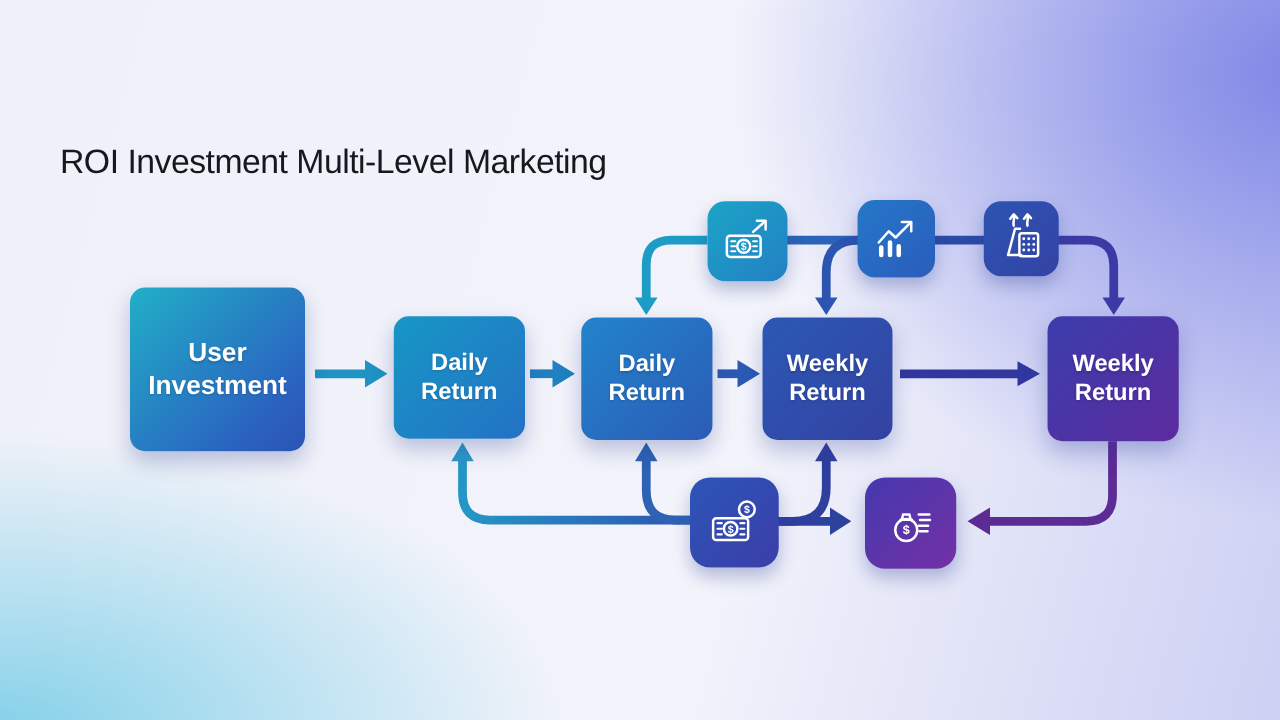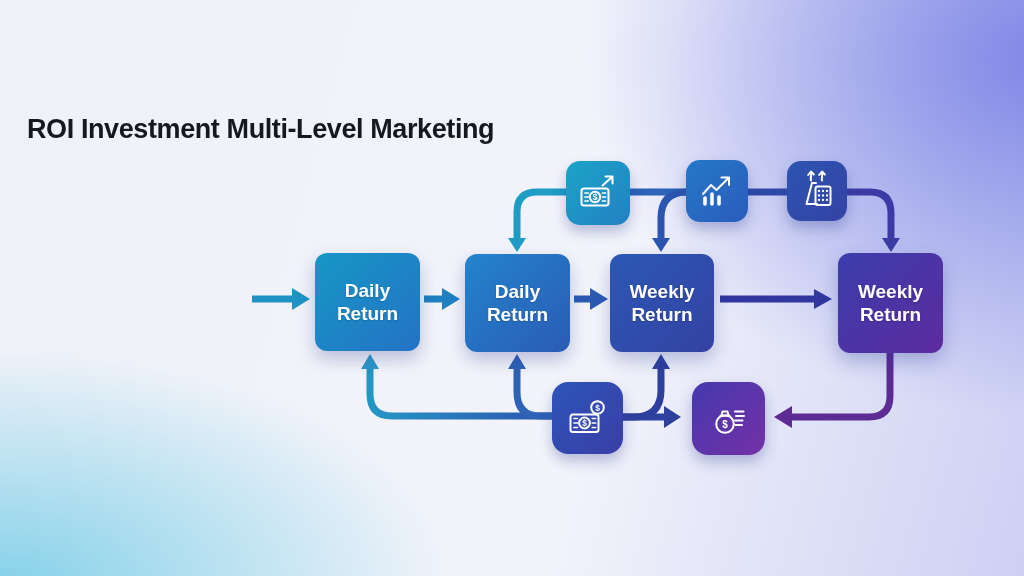--- a/index.html
+++ b/index.html
@@ -5,22 +5,22 @@
   html,body{margin:0;padding:0;background:#ffffff;}
   .stage{
     position:relative;width:1024px;height:576px;overflow:hidden;
     font-family:"Liberation Sans",sans-serif;
     background:
       radial-gradient(62% 58% at 0% 102%, rgba(126,207,232,0.95), rgba(126,207,232,0) 72%),
       radial-gradient(58% 80% at 102% 10%, rgba(122,130,229,0.95), rgba(122,130,229,0) 78%),
       linear-gradient(105deg,#eff1f8 0%,#f3f4fb 58%,#cdd0f3 100%);
   }
   .title{
-    position:absolute;left:27px;top:114px;margin:0;
-    font-size:27px;font-weight:700;letter-spacing:-0.4px;color:#17171e;
+    position:absolute;left:48px;top:114px;margin:0;
+    font-size:27px;font-weight:400;letter-spacing:-0.4px;color:#17171e;
   }
   .node{
     position:absolute;display:flex;align-items:center;justify-content:center;
     text-align:center;color:#fff;font-weight:600;line-height:1.22;
     border-radius:12px;box-shadow:0 8px 18px rgba(35,55,140,0.28);
     text-shadow:0 1px 2px rgba(0,0,0,0.18);
   }
   .node-1{left:104px;top:230px;width:140px;height:131px;font-size:21px;
     background:linear-gradient(135deg,#21AFC7 0%,#2A62C0 78%,#2B54B4 100%);}
   .node-2{left:315px;top:253px;width:105px;height:98px;font-size:19px;
@@ -92,20 +92,23 @@
 
     <line x1="622" y1="417" x2="666" y2="417" stroke="#2D419F"></line>
     <polygon points="664,406 664,428 681,417" fill="#2D419F"></polygon>
     <path d="M622,417 L634,417 Q661,417 661,390 L661,367" stroke="#2F3F9E"></path>
     <polygon points="652,369 670,369 661,354" fill="#2F3F9E"></polygon>
 
     <path d="M890,353 L890,396 Q890,417 869,417 L790,417" stroke="#5C2B94"></path>
     <polygon points="792,406 792,428 774,417" fill="#5C2B94"></polygon>
   </svg>
 
+  <div class="node node-1">
+    <span>User Investment</span>
+  </div>
   <div class="node node-2">
     <span>Daily Return</span>
   </div>
   <div class="node node-3">
     <span>Daily Return</span>
   </div>
   <div class="node node-4">
     <span>Weekly Return</span>
   </div>
   <div class="node node-5">

